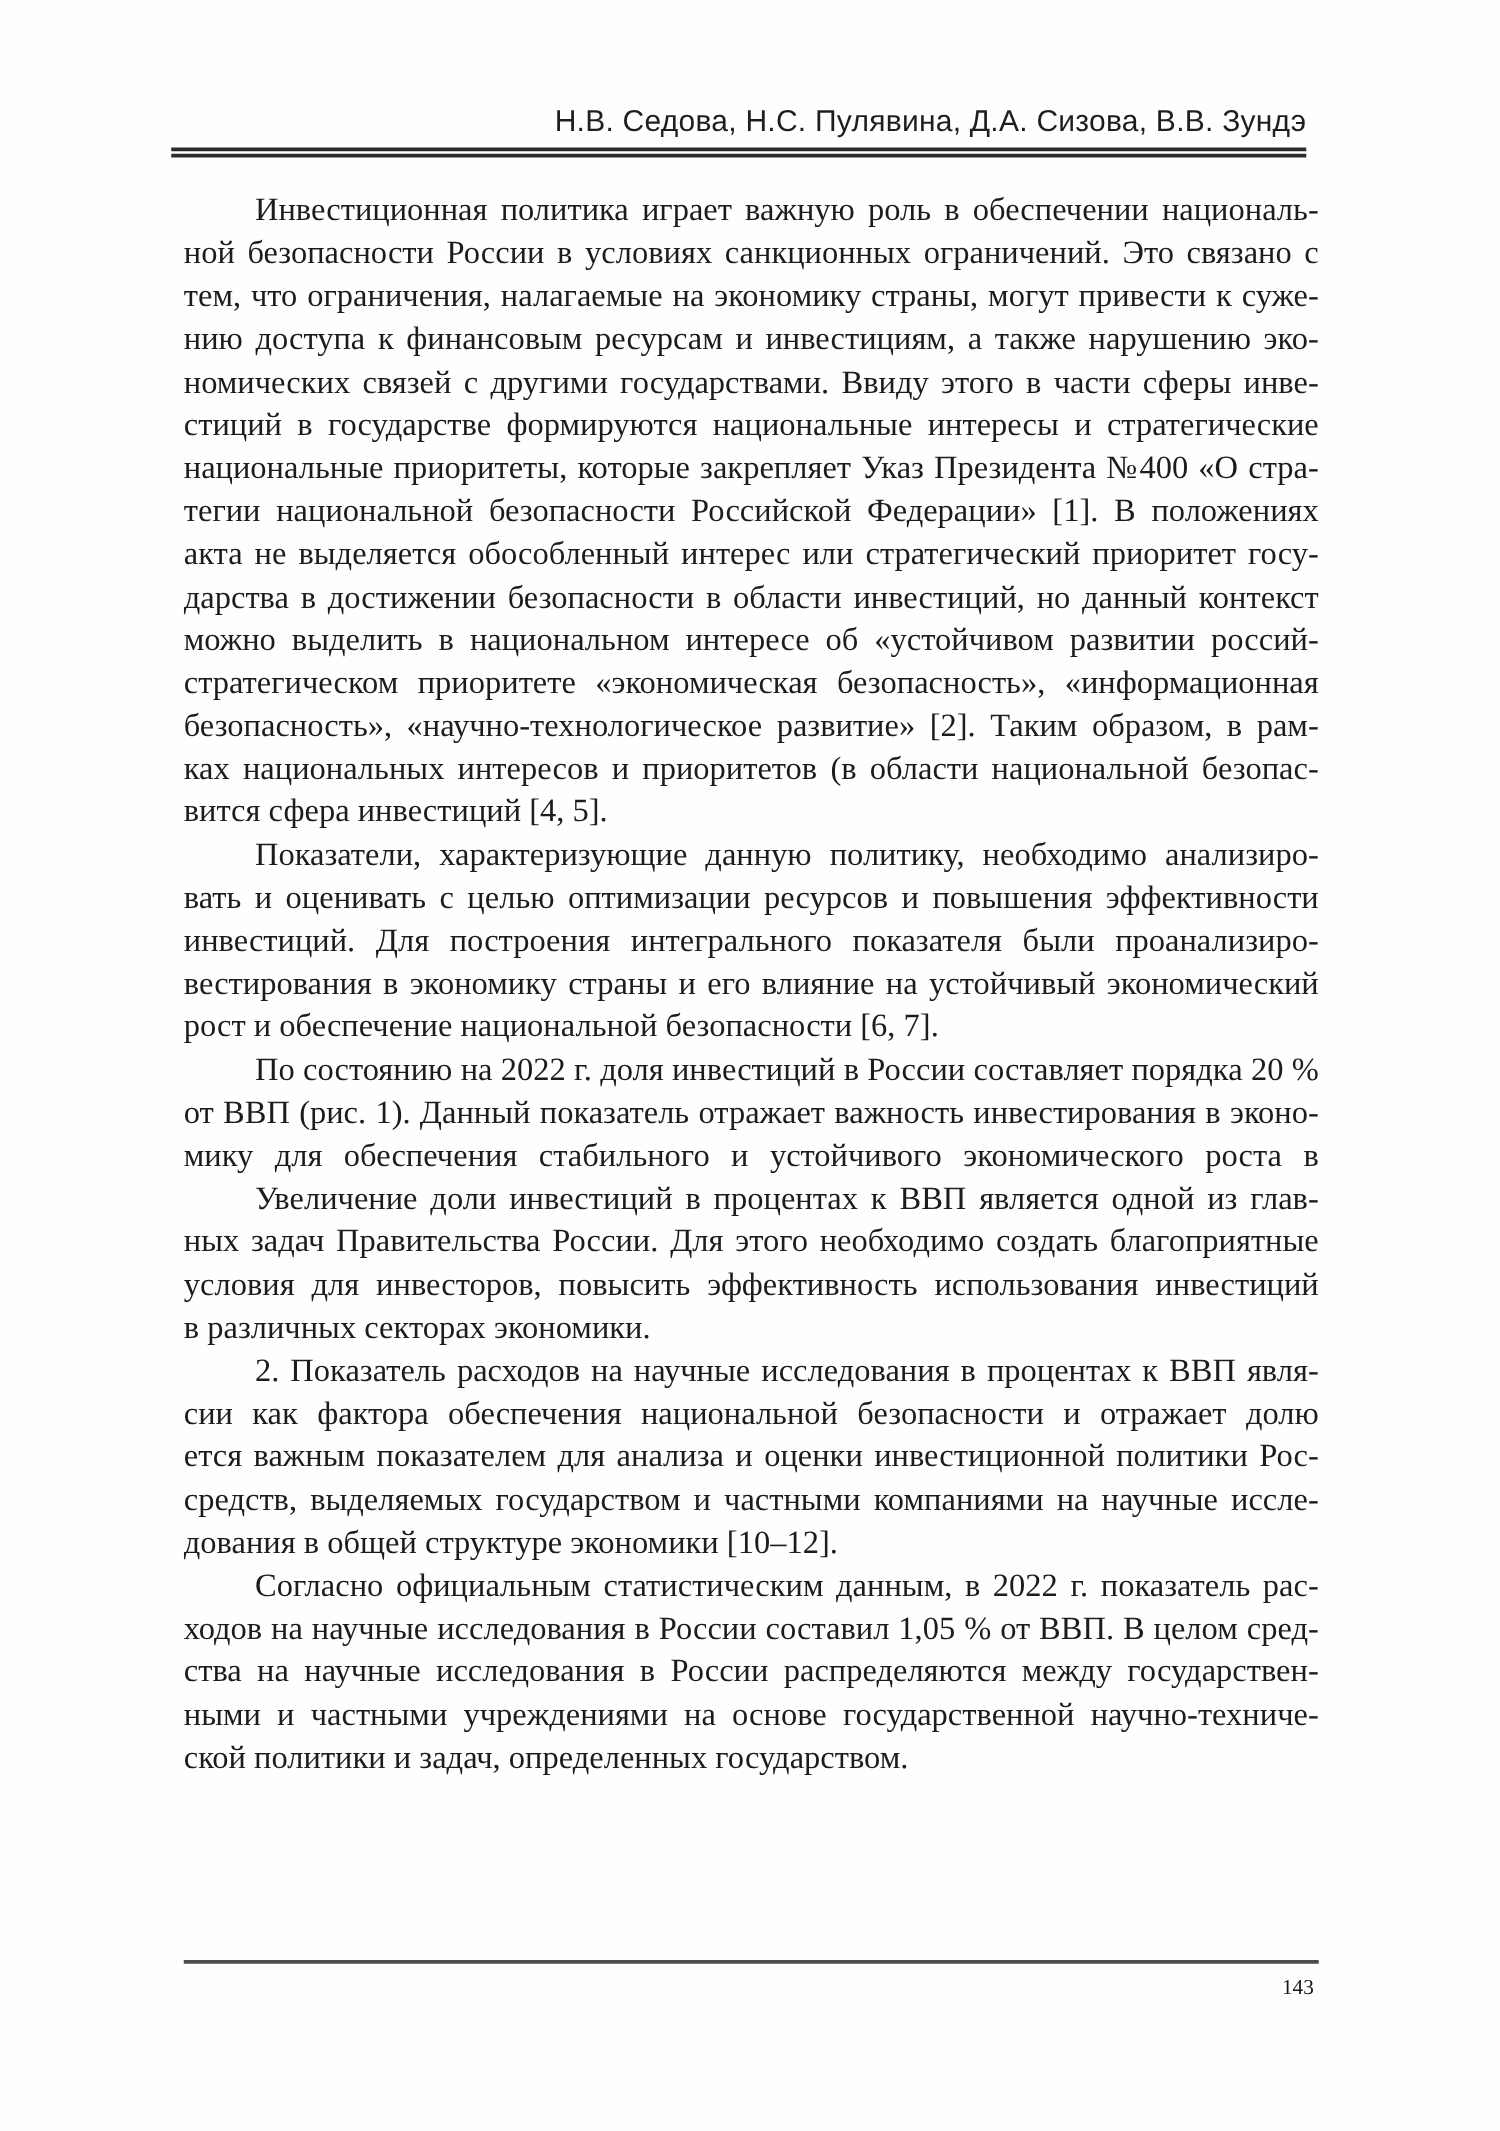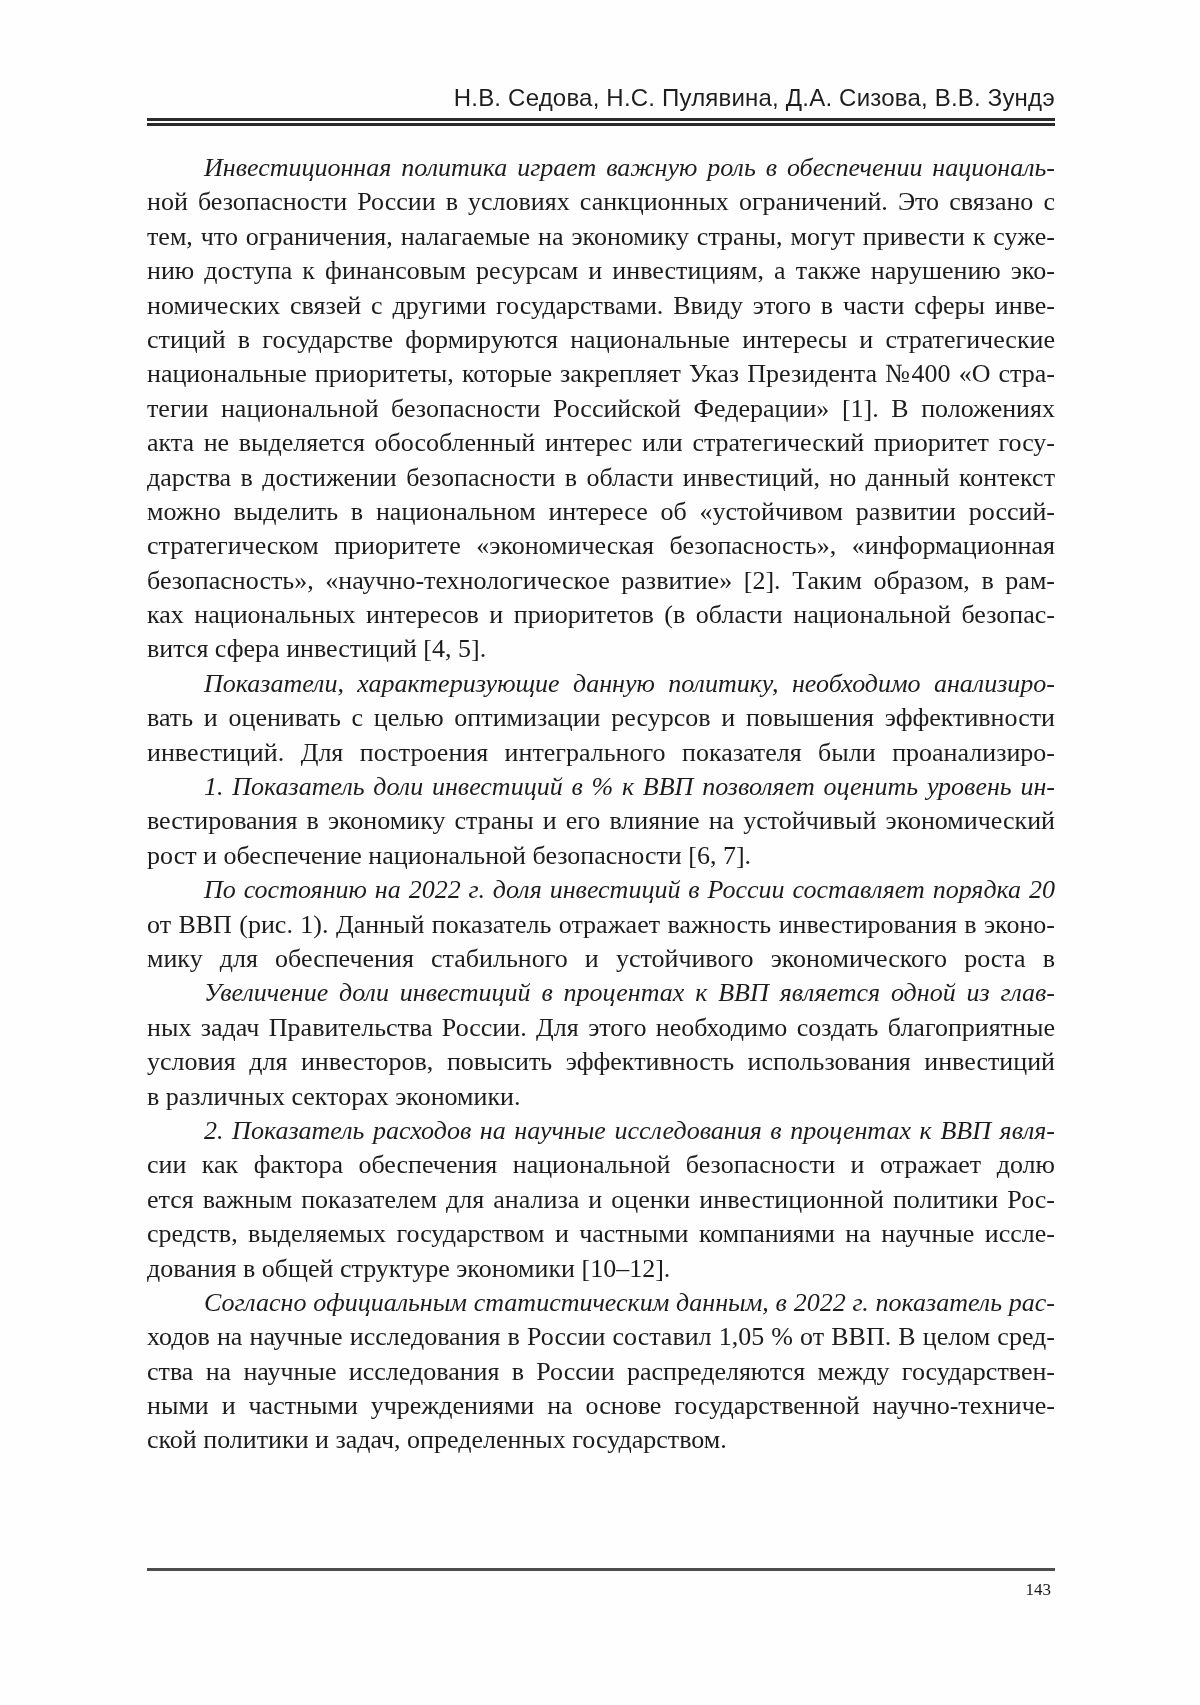--- a/index.html
+++ b/index.html
@@ -13,21 +13,21 @@
     height: 1705px;
     background: #fefefe;
     overflow: hidden;
     font-family: "Liberation Serif", serif;
     color: #1c1c1c;
   }
   
   .running-header {
     position: absolute;
     top: 0;
-    left: 147px;
+    left: 137px;
     width: 908px;
   }
   .authors {
     padding-top: 84px;
     text-align: right;
     font-family: "Liberation Sans", sans-serif;
     font-size: 24px;
     line-height: 28px;
     color: #1e1e1e;
     letter-spacing: 0.2px;
@@ -55,21 +55,21 @@
   }
   
   .line::after {
     content: "";
     display: inline-block;
     width: 100%;
     height: 0;
     vertical-align: top;
   }
   .line.last::after { content: none; }
-  .line.indent { text-indent: 57px; font-style: italic; }
+  .line.indent { text-indent: 57px; }
   
   .footer-rule {
     position: absolute;
     top: 1568px;
     left: 147px;
     width: 908px;
     height: 3px;
     background: #4d4d4d;
   }
   .page-number {
@@ -110,21 +110,20 @@
         <div class="line">безопасность», «научно-технологическое развитие» [2]. Таким образом, в рам-</div>
         <div class="line">ках национальных интересов и приоритетов (в области национальной безопас-</div>
         <div class="line last">вится сфера инвестиций [4, 5].</div>
       </div>
       <div class="paragraph">
         <div class="line indent">Показатели, характеризующие данную политику, необходимо анализиро-</div>
         <div class="line">вать и оценивать с целью оптимизации ресурсов и повышения эффективности</div>
         <div class="line">инвестиций. Для построения интегрального показателя были проанализиро-</div>
       </div>
       <div class="paragraph">
-        <div class="line indent">1. Показатель доли инвестиций в % к ВВП позволяет оценить уровень ин-</div>
         <div class="line">вестирования в экономику страны и его влияние на устойчивый экономический</div>
         <div class="line last">рост и обеспечение национальной безопасности [6, 7].</div>
       </div>
       <div class="paragraph">
         <div class="line indent">По состоянию на 2022 г. доля инвестиций в России составляет порядка 20 %</div>
         <div class="line">от ВВП (рис. 1). Данный показатель отражает важность инвестирования в эконо-</div>
         <div class="line last">мику для обеспечения стабильного и устойчивого экономического роста в России.</div>
       </div>
       <div class="paragraph">
         <div class="line indent">Увеличение доли инвестиций в процентах к ВВП является одной из глав-</div>

